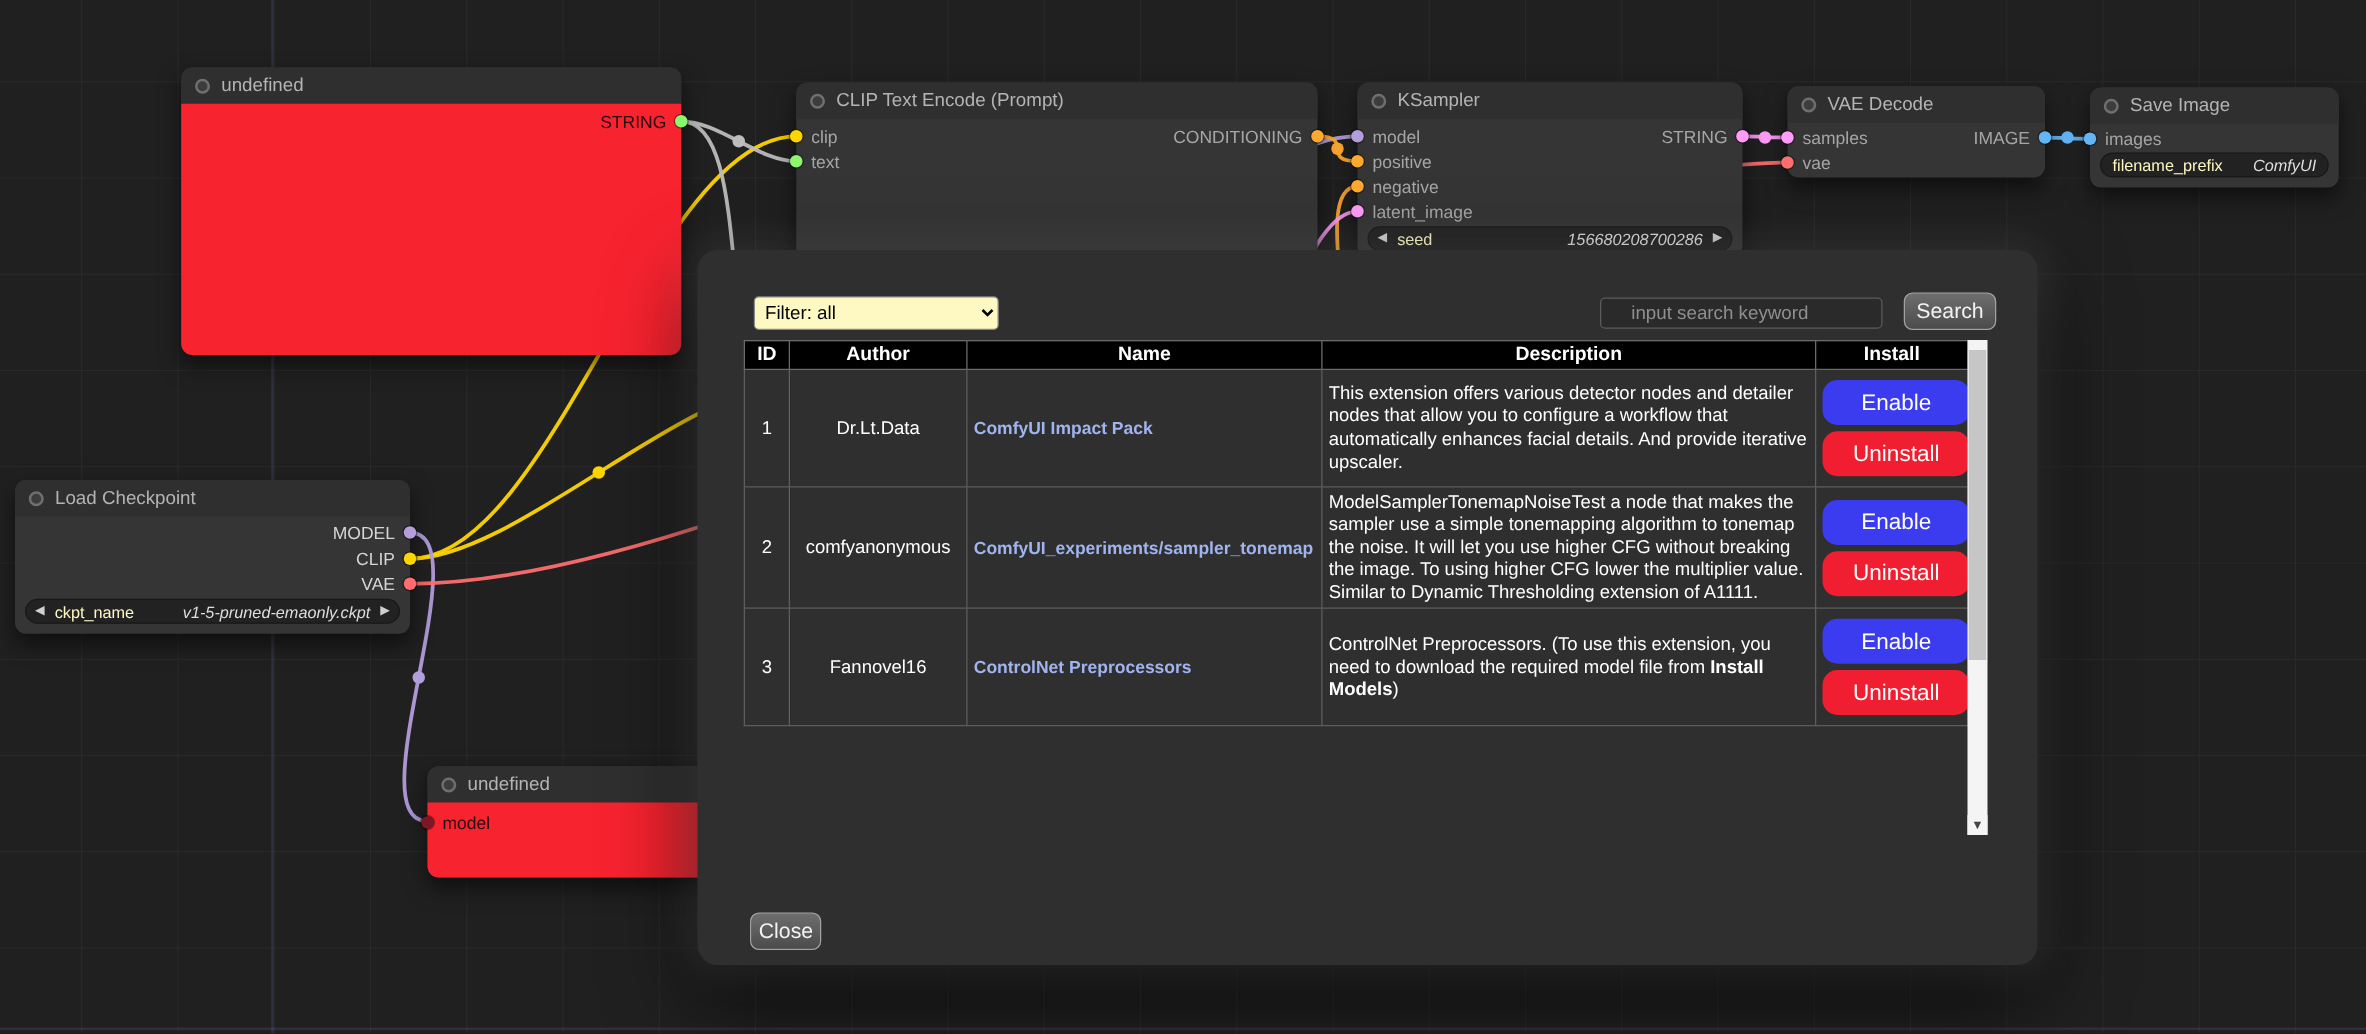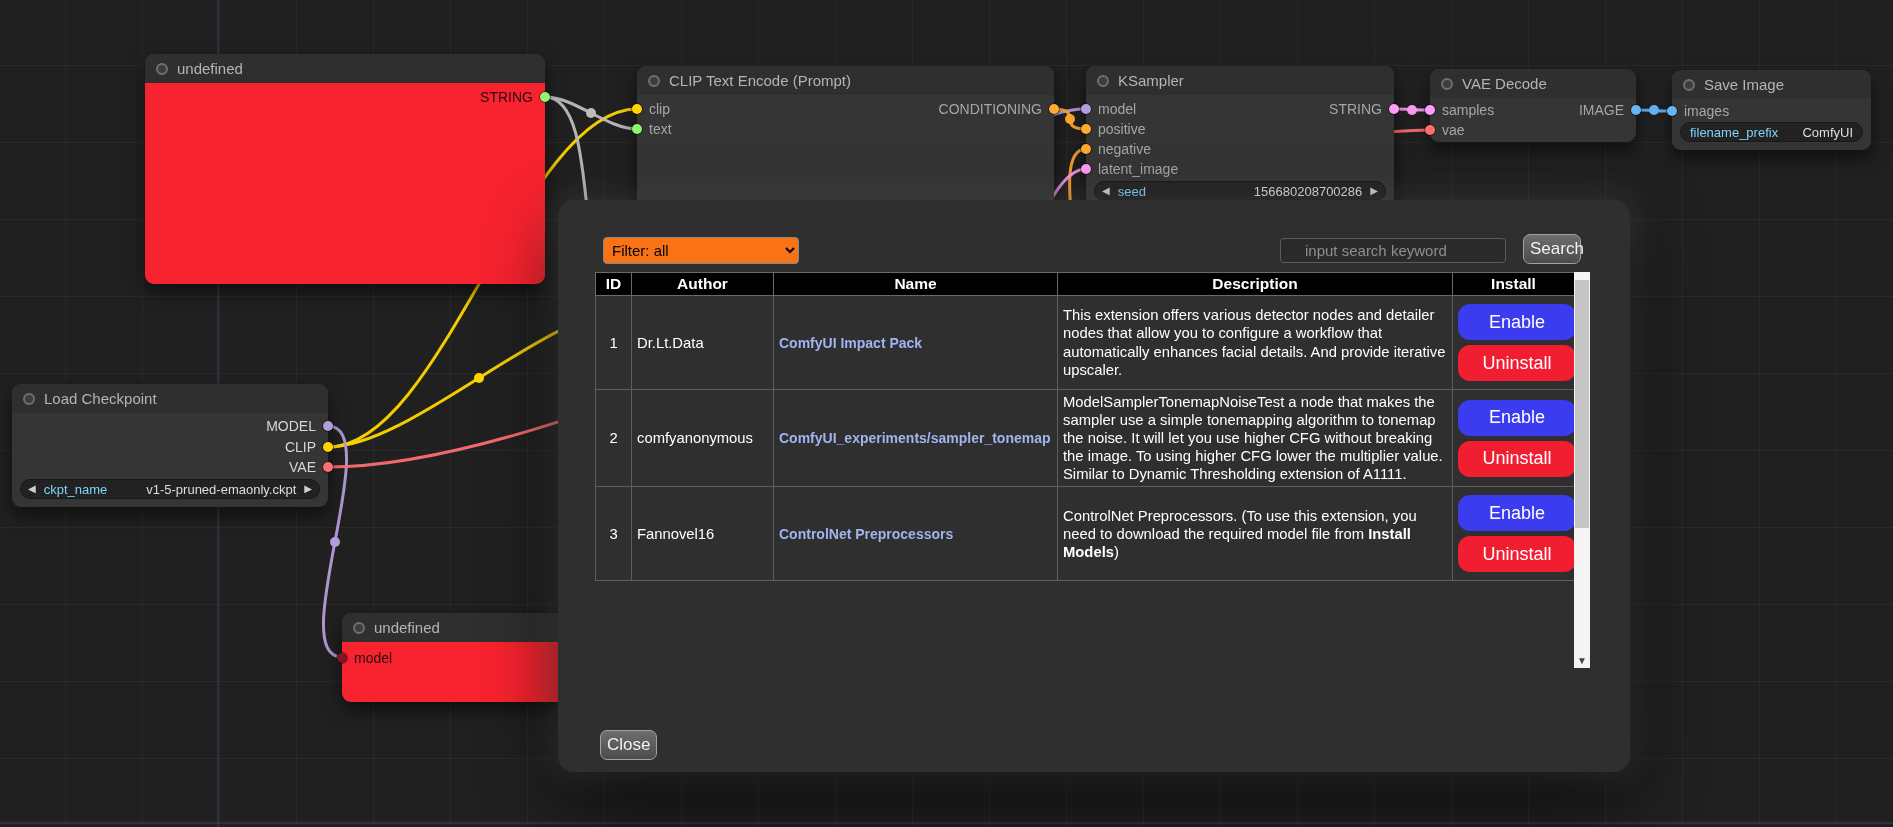--- a/index.html
+++ b/index.html
@@ -31,39 +31,39 @@
   .slot-out { right:-5px; flex-direction:row-reverse; }
   .dot { width:10px; height:10px; border-radius:50%; flex:0 0 auto; box-shadow:0 0 0 1px rgba(0,0,0,.4); }
   .c-model{background:#b39ddb} .c-clip{background:#ffd500} .c-vae{background:#ff6e6e}
   .c-cond{background:#ffa931} .c-latent{background:#ff9cf9} .c-image{background:#64b5f6}
   .c-string{background:#8cf66f} .c-darkred{background:#7d1626}
   .lbl-light { color:#d6d6d6; }
   .lbl-dark { color:#2a0a10; }
 
   .widget { position:absolute; background:#222; border:1px solid #181818; border-radius:10px; display:flex; align-items:center; padding:0 7px; font-size:13px; height:20px; z-index:5; }
   .w-arrow { color:#d0d0d0; font-size:10px; line-height:1; }
-  .w-label { color:#7dd3fc; margin-left:8px; }
-  .w-value { color:#dedede; margin-left:auto; margin-right:8px; white-space:nowrap; }
+  .w-label { color:#fef9c3; margin-left:8px; }
+  .w-value { color:#dedede; margin-left:auto; margin-right:8px; white-space:nowrap;font-style:italic; }
 
   
   .dialog { position:absolute; left:558px; top:200px; width:1072px; height:572px; background:#2f2f2f; border-radius:16px; z-index:10;
     box-shadow:0 0 34px 5px rgba(255,255,255,.10), 0 26px 70px rgba(0,0,0,.70); }
-  .filter-select { position:absolute; left:45px; top:37px; width:196px; height:27px; font-size:15px; font-family:inherit; border-radius:4px; border:1px solid #888; background:#f97316; color:#000; padding:0 4px; }
+  .filter-select { position:absolute; left:45px; top:37px; width:196px; height:27px; font-size:15px; font-family:inherit; border-radius:4px; border:1px solid #888; background:#fef9c3; color:#000; padding:0 4px; }
   .search-input { position:absolute; left:722px; top:38px; width:226px; height:25px; background:#2a2a2a; border:1px solid #5c5c5c; border-radius:4px; color:#ddd; font-size:15px; padding:0 24px; font-family:inherit; }
   .search-input::placeholder { color:#8f8f8f; }
   .btn-gray { background:linear-gradient(#6e6e6e,#4b4b4b); border:1px solid #a2a2a2; border-radius:7px; color:#f2f2f2; font-size:17px; font-family:inherit; cursor:pointer; }
-  .search-button { position:absolute; left:965px; top:34px; width:58px; height:30px; }
+  .search-button { position:absolute; left:965px; top:34px; width:74px; height:30px; }
   .close-button { position:absolute; left:42px; top:530px; width:57px; height:30px; }
 
   .table-wrap { position:absolute; left:37px; top:72px; width:995px; height:396px; }
   table.ext { border-collapse:collapse; width:979px; table-layout:fixed; color:#fff;padding-left:20px; }
   table.ext th { background:#000; color:#fff; font-size:15.5px; font-weight:bold; border:1px solid #6a6a6a; height:23px; padding:0 2px; }
   table.ext td { border:1px solid #5e5e5e; font-size:14.8px; vertical-align:middle; padding:3px 5px; }
   .td-id { text-align:center; }
-  .td-author { padding-left:8px; }
+  .td-author { padding-left:8px;text-align:center; }
   .ext-link { color:#a0b4f0; font-weight:bold; font-size:14px; text-decoration:none; cursor:pointer; white-space:nowrap; }
   .td-desc { font-size:14.6px; line-height:1.22; padding:4px 6px; }
   .td-install { text-align:center; padding:3px 2px; }
   .btn-enable, .btn-uninstall { display:block; margin:5px auto; width:118px; height:36px; border:none; border-radius:12px; color:#fff; font-size:18px; font-family:inherit; cursor:pointer; }
   .btn-enable { background:#3b3bf0; }
   .btn-uninstall { background:#f01e30; }
 
   .scrollbar { position:absolute; top:0; right:0; width:16px; height:396px; background:#f4f4f4; }
   .scroll-thumb { position:absolute; left:1px; top:8px; width:14px; height:248px; background:#c6c6c6; }
   .scroll-down-btn { position:absolute; left:0; bottom:0; width:16px; height:16px; background:#f4f4f4; color:#444; font-size:10px; display:flex; align-items:center; justify-content:center; }

